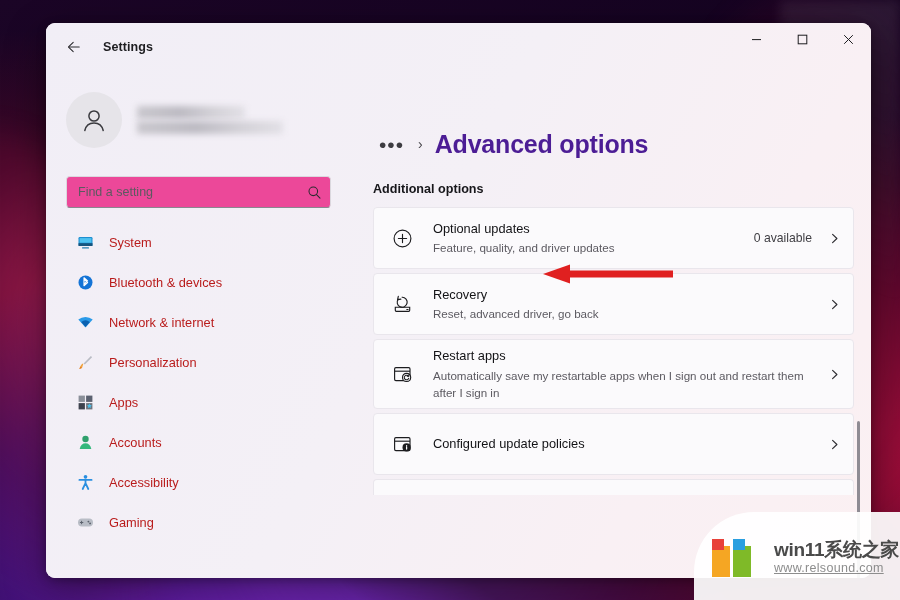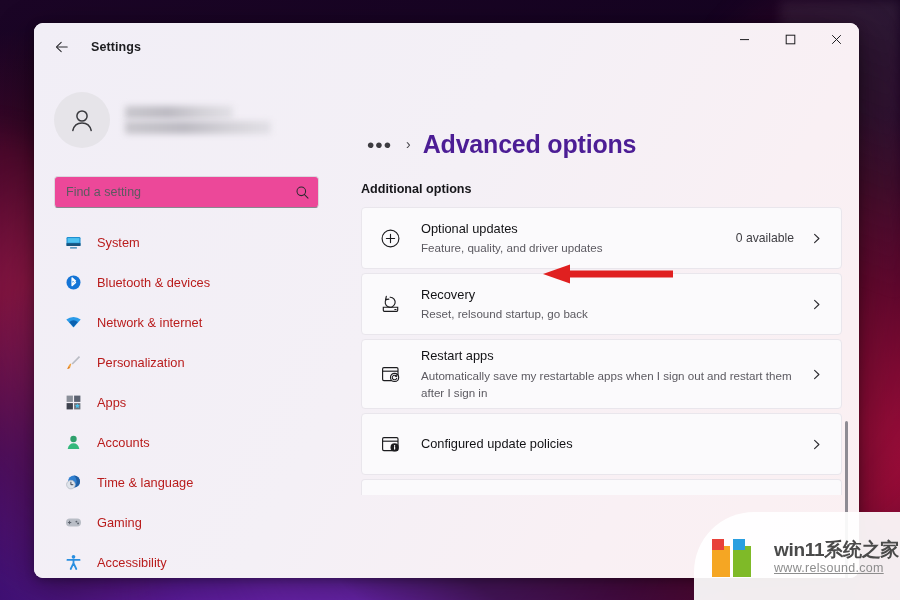--- a/index.html
+++ b/index.html
@@ -52,21 +52,21 @@
   .wall-streak {
     position: absolute;
     right: 0; top: 0; width: 120px; height: 600px;
     background: linear-gradient(200deg, rgba(255,255,255,.09) 0%, rgba(255,255,255,0) 48%);
     filter: blur(6px);
   }
 
   
   #settings-window {
     position: absolute;
-    left: 34px;
+    left: 46px;
     top: 23px;
     width: 825px;
     height: 555px;
     background: #f3f0f7;
     border-radius: 9px 9px 9px 9px;
     box-shadow: 0 14px 40px rgba(0,0,0,.42), 0 2px 10px rgba(0,0,0,.3);
     overflow: hidden;
     display: flex;
     flex-direction: column;
   }
@@ -260,21 +260,21 @@
     margin-top: 11px;
     width: 481px;
   }
   .card {
     background: #fbfafc;
     border: 1px solid #e9e6ec;
     border-radius: 4px;
     margin-bottom: 4px;
     display: flex;
     align-items: center;
-    padding: 0 18px 0 17px;
+    padding: 0 12px 0 17px;
     box-sizing: border-box;
     min-height: 62px;
   }
   .card-ico {
     width: 22px; height: 22px;
     flex: 0 0 22px;
     margin-right: 20px;
     display: flex; align-items: center; justify-content: center;
     color: #1c1c1f;
   }
@@ -520,53 +520,42 @@
           <div class="nav-item">
             <span class="nav-ico">
               <svg width="17" height="17" viewBox="0 0 17 17">
                 <circle cx="8.5" cy="5" r="3.2" fill="#2fa06c"></circle>
                 <path d="M2.7 15c.6-3.8 3-5.7 5.8-5.7s5.2 1.9 5.8 5.7z" fill="#34b87c"></path>
               </svg>
             </span>
             <span>Accounts</span>
           </div>
 
-          <div class="nav-item">
-            <span class="nav-ico">
-              <svg width="17" height="17" viewBox="0 0 17 17">
-                <circle cx="9" cy="7.6" r="6" fill="#2f7fd0"></circle>
-                <path d="M9 1.6a6 6 0 0 1 0 12 8 8 0 0 0 0-12z" fill="#1f5ea3"></path>
-                <circle cx="5.9" cy="10.6" r="4.3" fill="#dfe3ea" stroke="#aeb4bf" stroke-width=".7"></circle>
-                <path d="M5.9 8.1v2.6h2" stroke="#3a4250" stroke-width=".95" fill="none" stroke-linecap="round"></path>
-              </svg>
-            </span>
-            <span>Time &amp; language</span>
+
+          <div class="nav-item">
+            <span class="nav-ico">
+              <svg width="17" height="17" viewBox="0 0 17 17">
+                <circle cx="8.5" cy="2.8" r="1.85" fill="#2a8fe0"></circle>
+                <path d="M2.4 5.9h12.2" stroke="#2a8fe0" stroke-width="1.8" stroke-linecap="round"></path>
+                <path d="M8.5 5.6v4.2M8.5 9.2 5.7 15M8.5 9.2 11.3 15" stroke="#2a8fe0" stroke-width="1.8" stroke-linecap="round" fill="none"></path>
+              </svg>
+            </span>
+            <span>Accessibility</span>
           </div>
 
           <div class="nav-item">
             <span class="nav-ico">
               <svg width="17" height="17" viewBox="0 0 17 17">
                 <rect x="1" y="4.6" width="15" height="7.8" rx="3.9" fill="#b9bdc6"></rect>
                 <path d="M4.6 7.2v2.6M3.3 8.5h2.6" stroke="#5b616c" stroke-width="1" stroke-linecap="round"></path>
                 <circle cx="11.4" cy="7.6" r=".95" fill="#5b616c"></circle>
                 <circle cx="13.1" cy="9.4" r=".95" fill="#5b616c"></circle>
               </svg>
             </span>
             <span>Gaming</span>
-          </div>
-
-          <div class="nav-item">
-            <span class="nav-ico">
-              <svg width="17" height="17" viewBox="0 0 17 17">
-                <circle cx="8.5" cy="2.8" r="1.85" fill="#2a8fe0"></circle>
-                <path d="M2.4 5.9h12.2" stroke="#2a8fe0" stroke-width="1.8" stroke-linecap="round"></path>
-                <path d="M8.5 5.6v4.2M8.5 9.2 5.7 15M8.5 9.2 11.3 15" stroke="#2a8fe0" stroke-width="1.8" stroke-linecap="round" fill="none"></path>
-              </svg>
-            </span>
-            <span>Accessibility</span>
           </div>
 
         </div>
       </div>
 
       <div class="content">
 
         <div class="breadcrumb">
           <span class="bc-dots">•••</span>
           <span class="bc-sep">›</span>
@@ -601,21 +590,21 @@
             <span class="card-ico">
               <svg width="21" height="21" viewBox="0 0 21 21">
                 <path d="M10.2 3.2a5 5 0 1 1-4.1 2.1" fill="none" stroke="currentColor" stroke-width="1.15" stroke-linecap="round"></path>
                 <path d="M6.3 2.3 5.6 5.6l3.3-.5" fill="none" stroke="currentColor" stroke-width="1.15" stroke-linecap="round" stroke-linejoin="round"></path>
                 <path d="M3.3 13.2h14.4v3.1a1 1 0 0 1-1 1H4.3a1 1 0 0 1-1-1z" fill="none" stroke="currentColor" stroke-width="1.15"></path>
                 <path d="M14.8 15.4h1.3" stroke="currentColor" stroke-width="1.05" stroke-linecap="round"></path>
               </svg>
             </span>
             <div class="card-text">
               <div class="card-title">Recovery</div>
-              <div class="card-sub">Reset, relsound startup, go back</div>
+              <div class="card-sub">Reset, advanced driver, go back</div>
             </div>
             <span class="card-chev">
               <svg width="13" height="13" viewBox="0 0 13 13">
                 <path d="M4.6 2.3 8.9 6.5l-4.3 4.2" fill="none" stroke="currentColor" stroke-width="1.15" stroke-linecap="round" stroke-linejoin="round"></path>
               </svg>
             </span>
           </div>
 
           <div class="card">
             <span class="card-ico">

